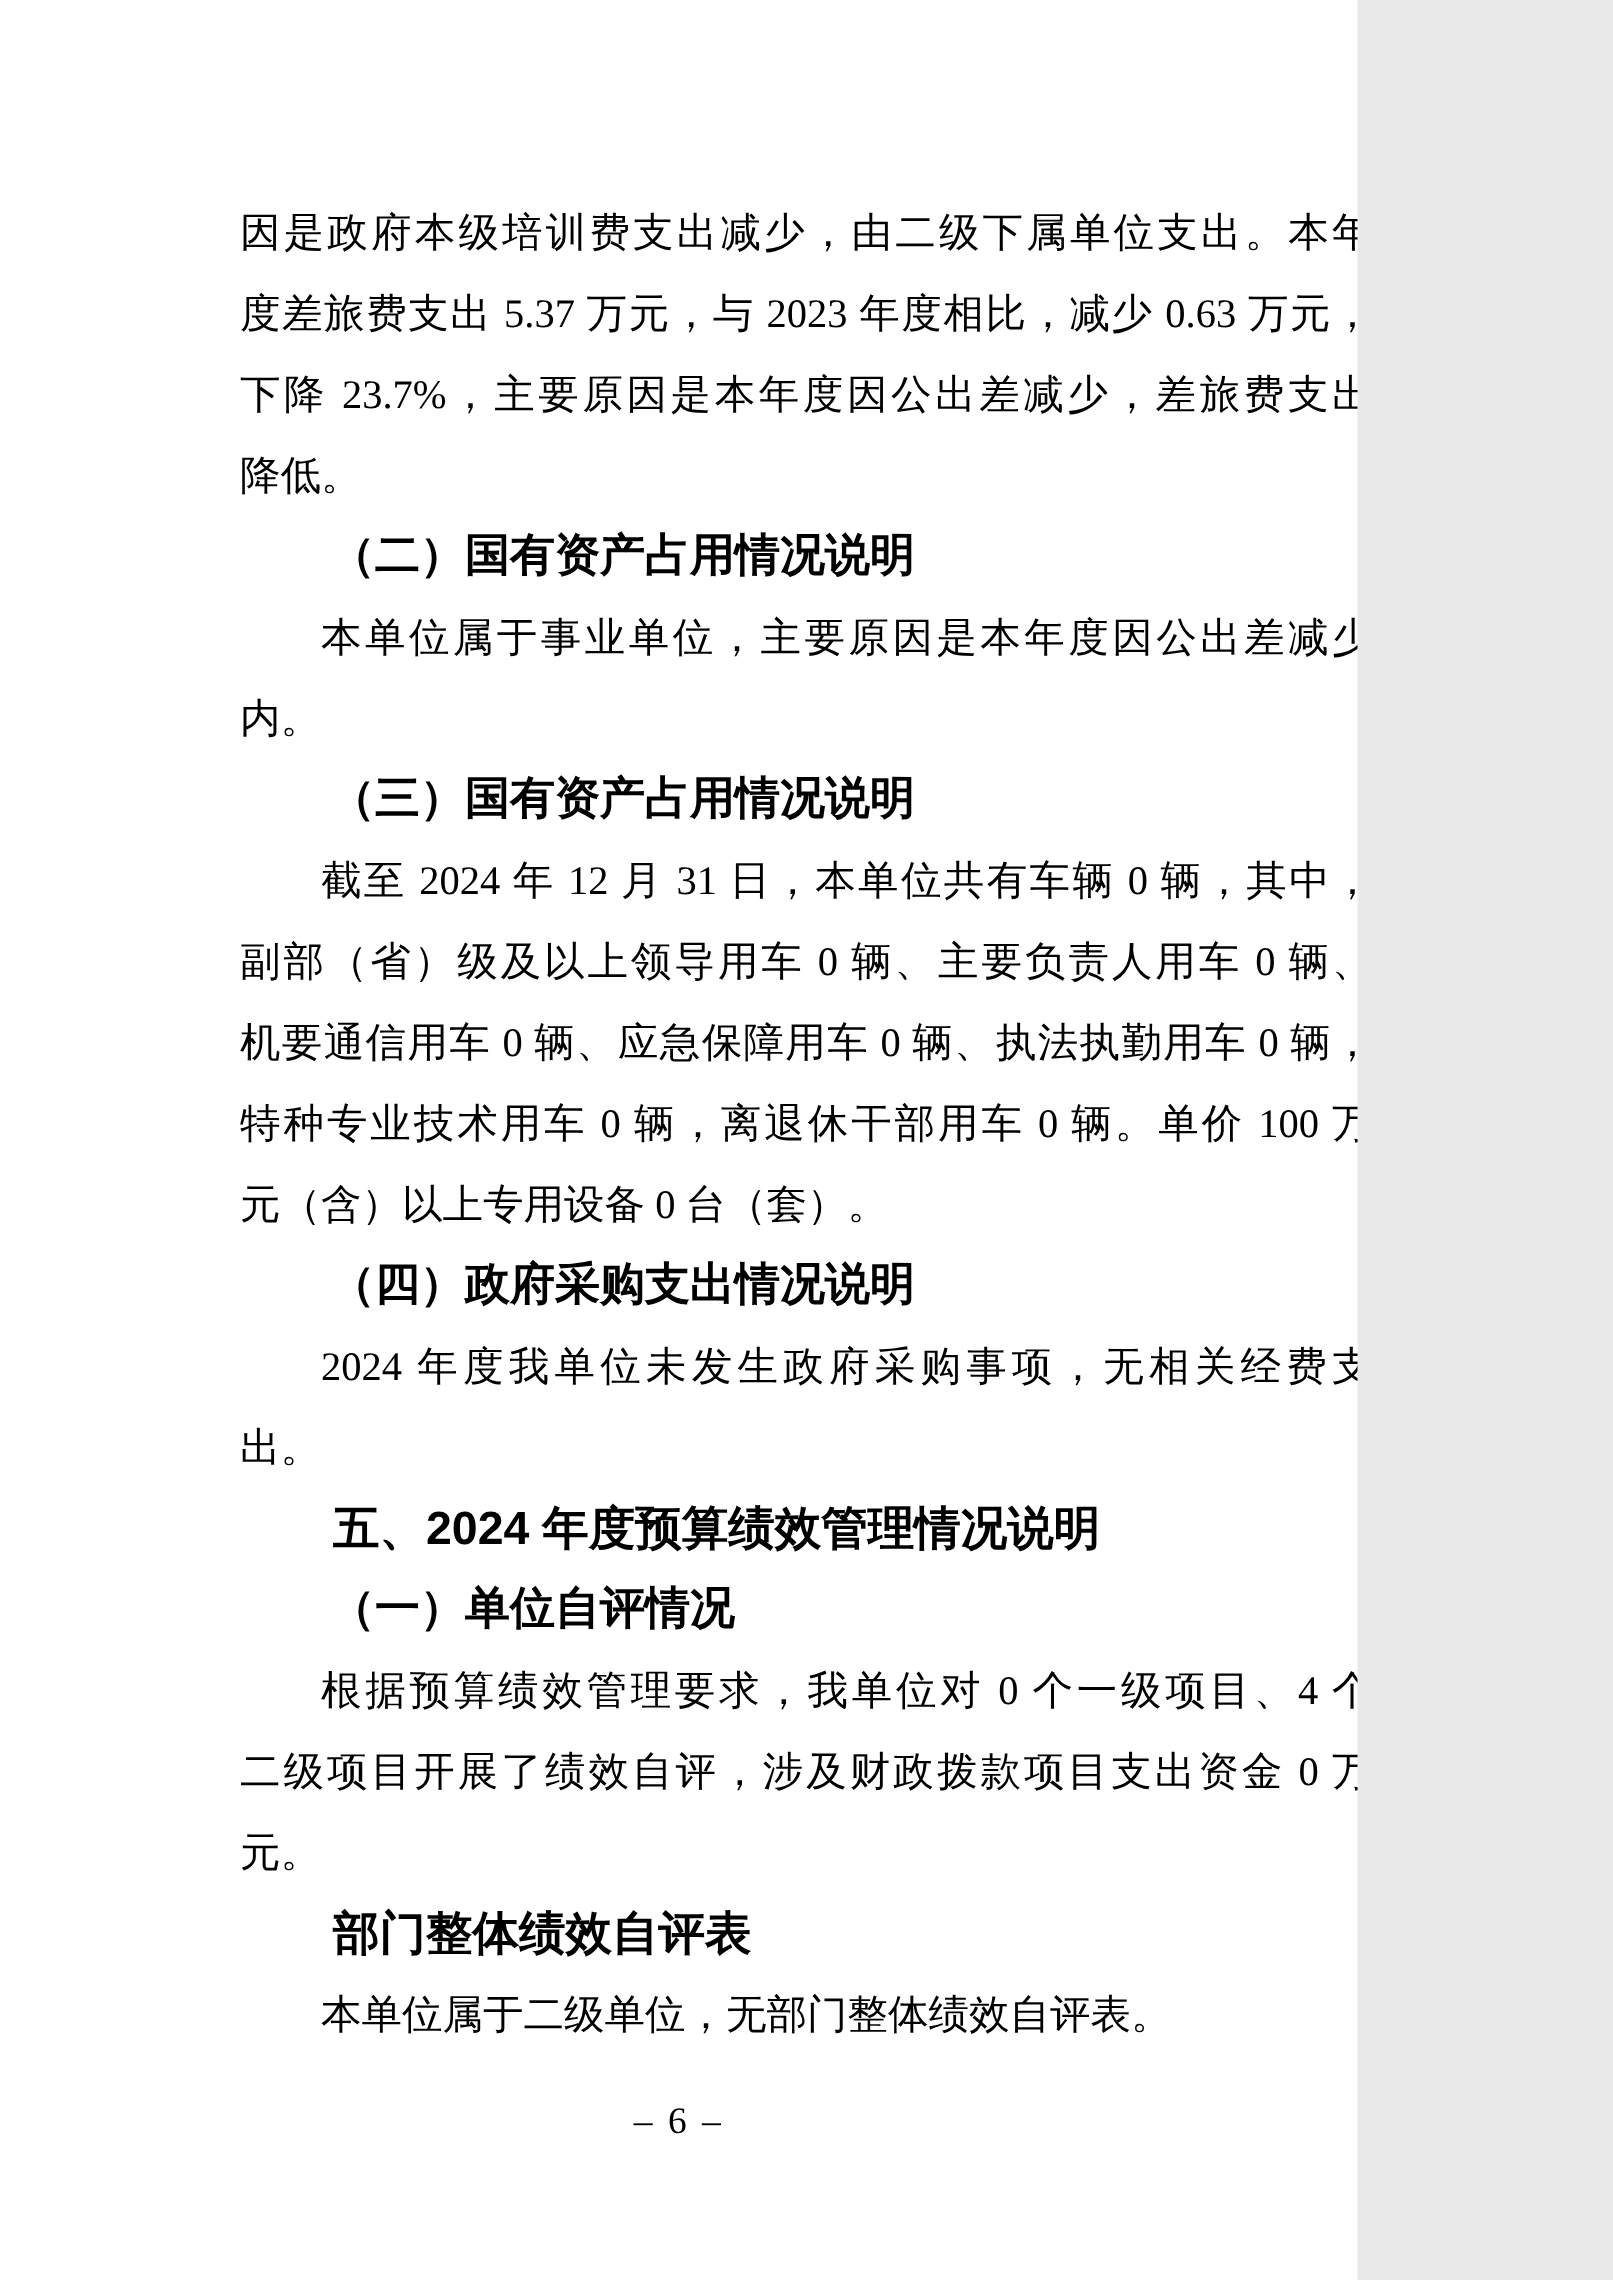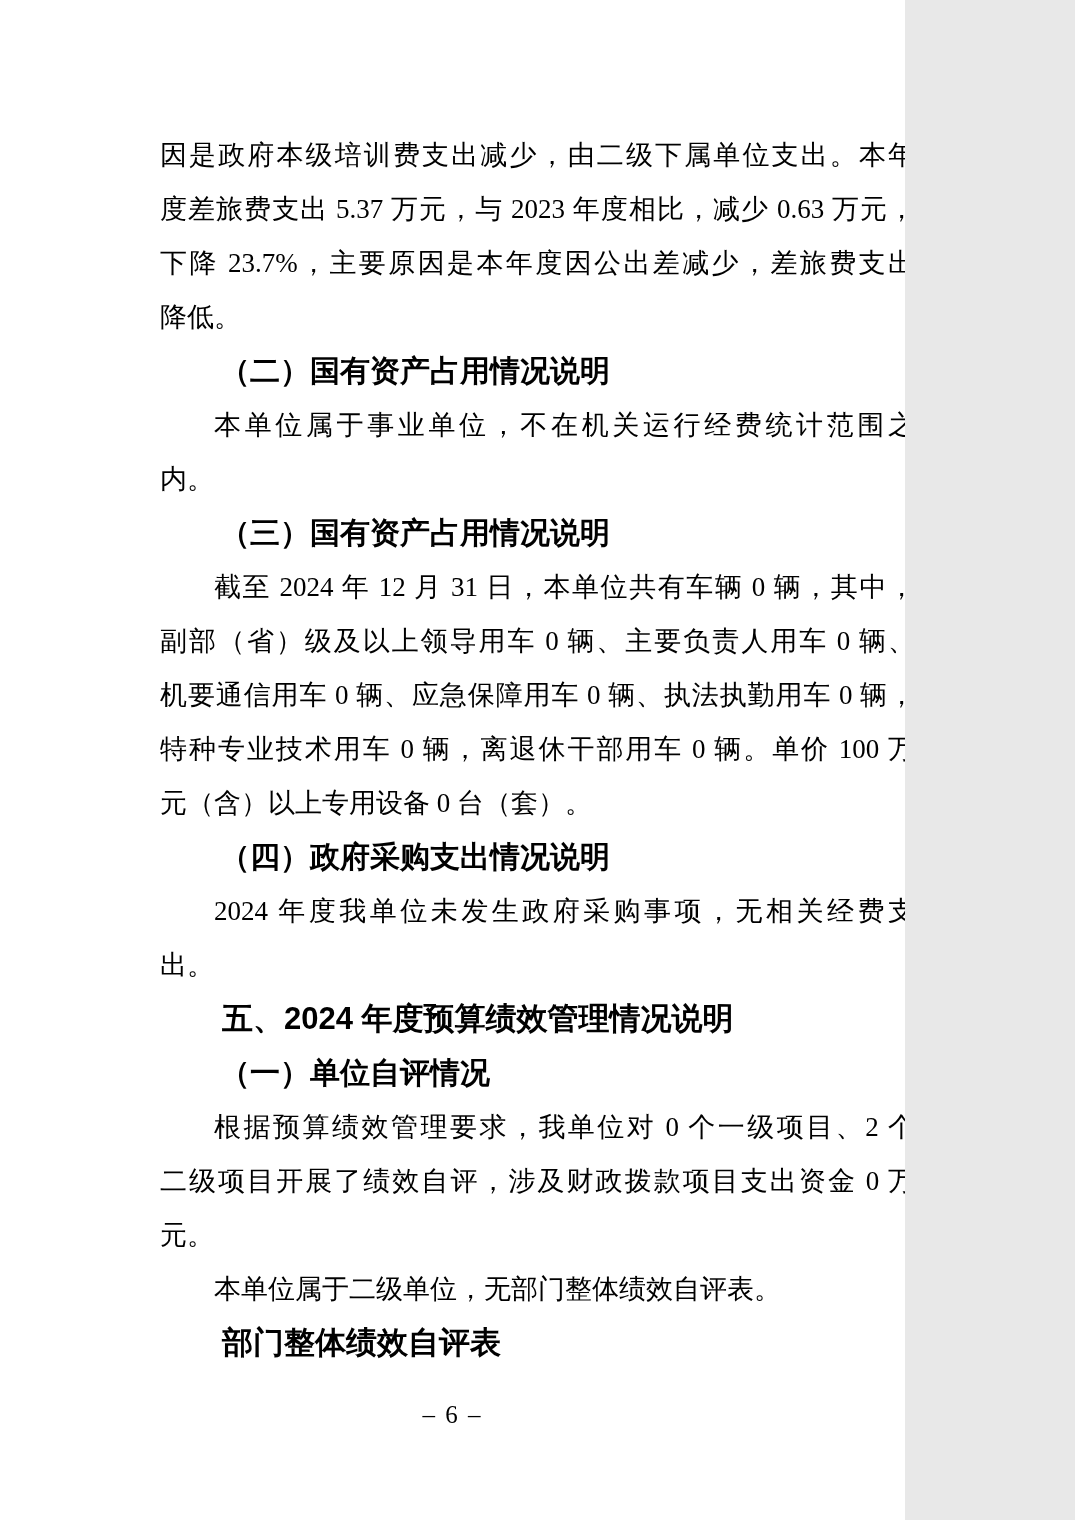--- a/index.html
+++ b/index.html
@@ -62,39 +62,39 @@
 
 <div class="page">
   <div class="content">
 
     <div class="line justify">因是政府本级培训费支出减少，由二级下属单位支出。本年</div>
     <div class="line justify">度差旅费支出 5.37 万元，与 2023 年度相比，减少 0.63 万元，</div>
     <div class="line justify">下降 23.7%，主要原因是本年度因公出差减少，差旅费支出</div>
     <div class="line">降低。</div>
 
     <div class="line h-kai indent">（二）国有资产占用情况说明</div>
-    <div class="line justify indent">本单位属于事业单位，不在机关运行经费统计范围之</div>
+    <div class="line justify indent">本单位属于事业单位，主要原因是本年度因公出差减少</div>
     <div class="line">内。</div>
 
     <div class="line h-kai indent">（三）国有资产占用情况说明</div>
     <div class="line justify indent">截至 2024 年 12 月 31 日，本单位共有车辆 0 辆，其中，</div>
     <div class="line justify">副部（省）级及以上领导用车 0 辆、主要负责人用车 0 辆、</div>
     <div class="line justify">机要通信用车 0 辆、应急保障用车 0 辆、执法执勤用车 0 辆，</div>
     <div class="line justify">特种专业技术用车 0 辆，离退休干部用车 0 辆。单价 100 万</div>
     <div class="line">元（含）以上专用设备 0 台（套）。</div>
 
     <div class="line h-kai indent">（四）政府采购支出情况说明</div>
     <div class="line justify indent">2024 年度我单位未发生政府采购事项，无相关经费支</div>
     <div class="line">出。</div>
 
     <div class="line h-hei indent">五、2024 年度预算绩效管理情况说明</div>
     <div class="line h-kai indent">（一）单位自评情况</div>
-    <div class="line justify indent">根据预算绩效管理要求，我单位对 0 个一级项目、2 个</div>
+    <div class="line justify indent">根据预算绩效管理要求，我单位对 0 个一级项目、4 个</div>
     <div class="line justify">二级项目开展了绩效自评，涉及财政拨款项目支出资金 0 万</div>
     <div class="line">元。</div>
 
+    <div class="line h-hei indent">部门整体绩效自评表</div>
     <div class="line indent">本单位属于二级单位，无部门整体绩效自评表。</div>
-    <div class="line h-hei indent">部门整体绩效自评表</div>
 
   </div>
 
   <div class="page-number">– 6 –</div>
 </div>
 
 </body></html>

